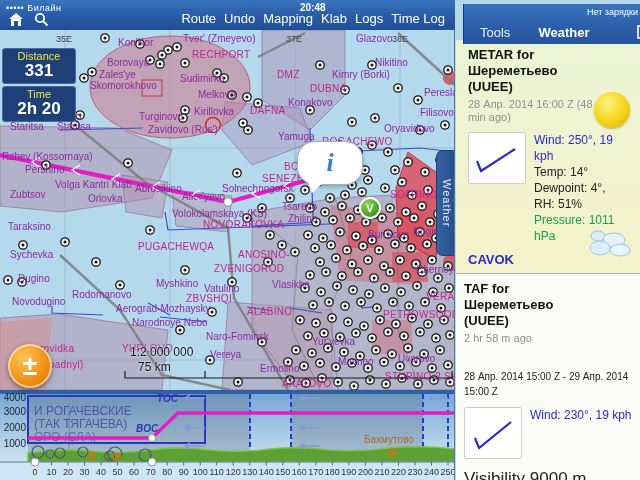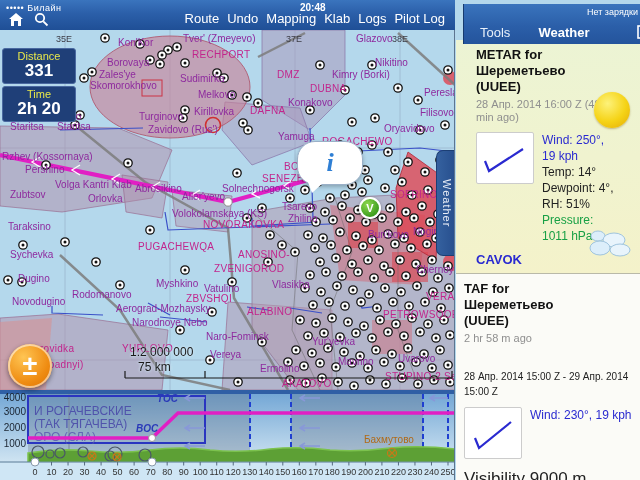--- a/index.html
+++ b/index.html
@@ -56,21 +56,21 @@
     background:radial-gradient(circle at 35% 30%,#ffc553,#ef8c12 60%,#d96e00);border:none;
     color:#fff;font-size:27px;font-weight:bold;line-height:40px;text-align:center;cursor:pointer;
     box-shadow:0 2px 5px rgba(0,0,0,.45), inset 0 0 0 2px rgba(255,255,255,.55);padding:0;}
   .scale-text{position:absolute;left:130px;top:345px;z-index:15;color:#1a1a1a;font-size:12px;
     text-shadow:0 0 3px #cfe4f2,0 0 3px #cfe4f2;}
   .scale-km{position:absolute;left:138px;top:360px;z-index:15;color:#1a1a1a;font-size:12px;
     text-shadow:0 0 3px #cfe4f2,0 0 3px #cfe4f2;}
   
   .panel{position:absolute;left:456px;top:40px;width:184px;height:440px;background:#fbfbf7;
     overflow:hidden;z-index:10;}
-  .metar-card{background:linear-gradient(180deg,#ecf4d4 0%,#f4f2ca 100%);padding:7px 20px 6px;
+  .metar-card{background:linear-gradient(180deg,#ecf4d4 0%,#f4f2ca 100%);padding:7px 12px 6px;
     border-bottom:1px solid #b9b9a8;}
   .card-title{font-size:13px;font-weight:bold;color:#111;line-height:16px;width:124px;}
   .card-age{font-size:11px;color:#8f8f8f;margin-top:3px;line-height:13px;width:130px;}
   .card-period{font-size:10px;color:#222;margin-top:24px;line-height:15px;}
   .sun-icon{position:absolute;right:10px;top:52px;width:36px;height:36px;border-radius:50%;
     background:radial-gradient(circle at 38% 32%,#fdf27a,#f5d316 55%,#e3a907);box-shadow:0 1px 2px rgba(120,90,0,.4);}
   .cloud-icon{position:absolute;right:8px;top:188px;width:48px;height:30px;}
   .wind-row{display:flex;margin-top:8px;}
   .wind-box{width:56px;height:50px;background:#fff;border:1px solid #ccc;border-radius:2px;flex:none;}
   .wind-texts{margin-left:8px;font-size:12px;line-height:16px;}
@@ -1264,21 +1264,21 @@
             <line x1="9.3" y1="9.3" x2="13.5" y2="13.5" stroke="#fff" stroke-width="1.8"></line>
           </svg>
       </span>
     </div>
     <div class="menu">
       <button>Route</button>
       <button>Undo</button>
       <button>Mapping</button>
       <button>Klab</button>
       <button>Logs</button>
-      <button>Pilot Log</button>
+      <button>Time Log</button>
     </div>
   </div>
 
   <div class="right-header">
     <div class="status-batt">Нет зарядки</div>
     <div class="batt-icon">
         <div class="batt-fill"></div>
       </div>
     <div class="tabs-row">
       <span class="tab-tools">Tools</span>

